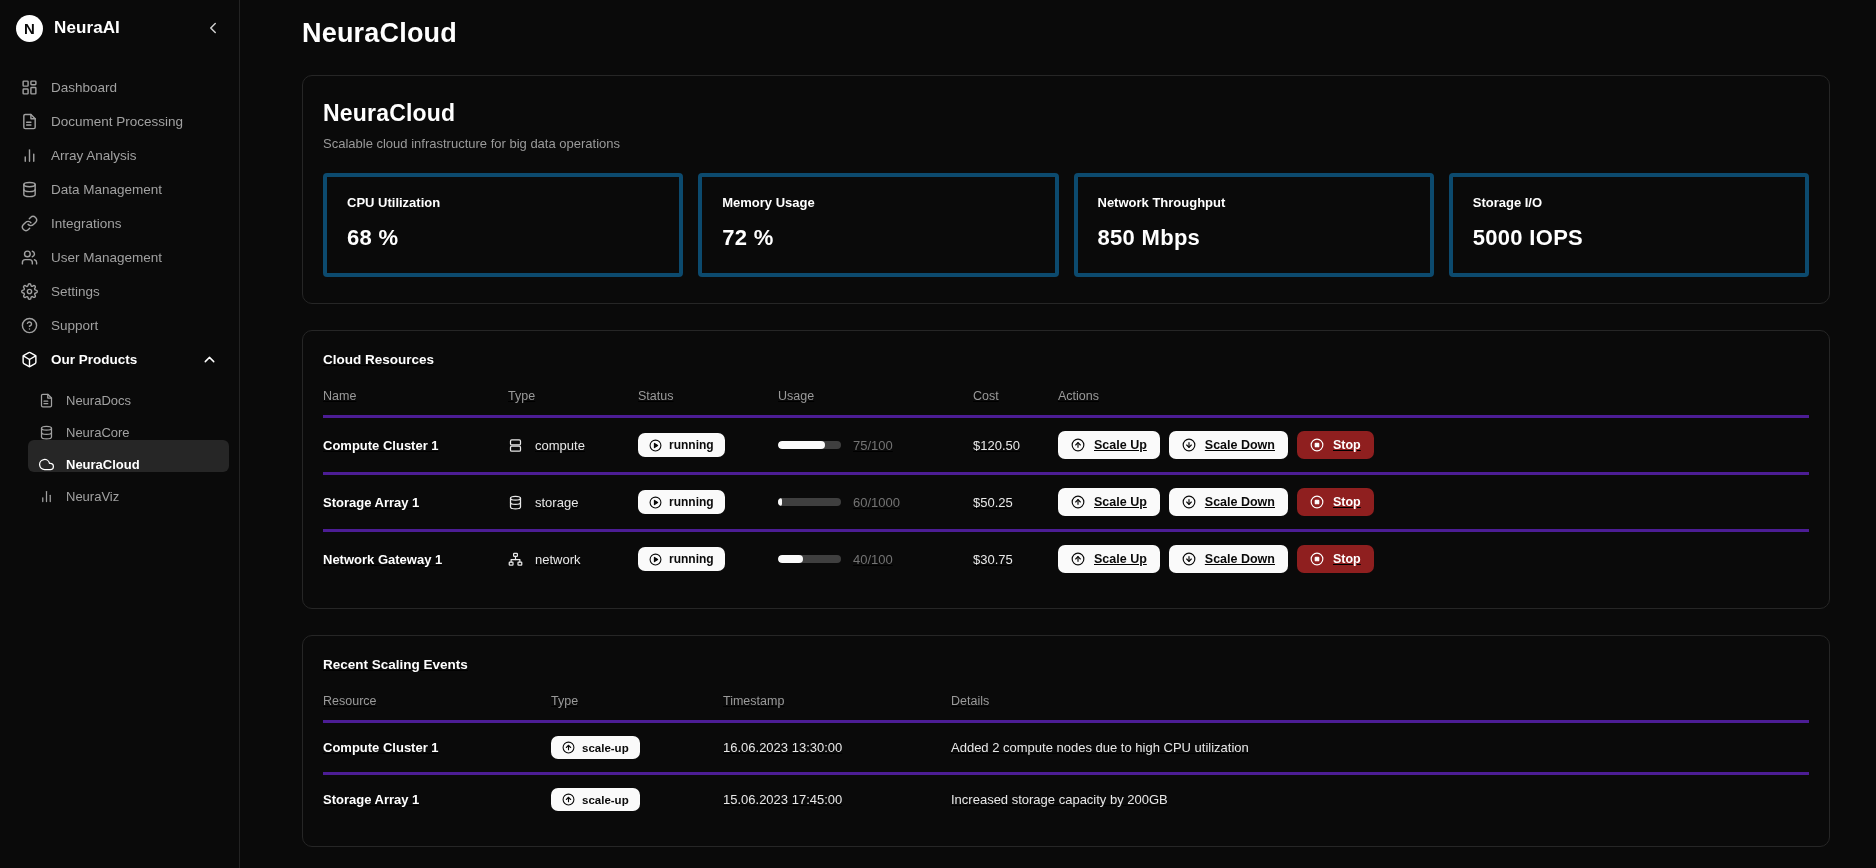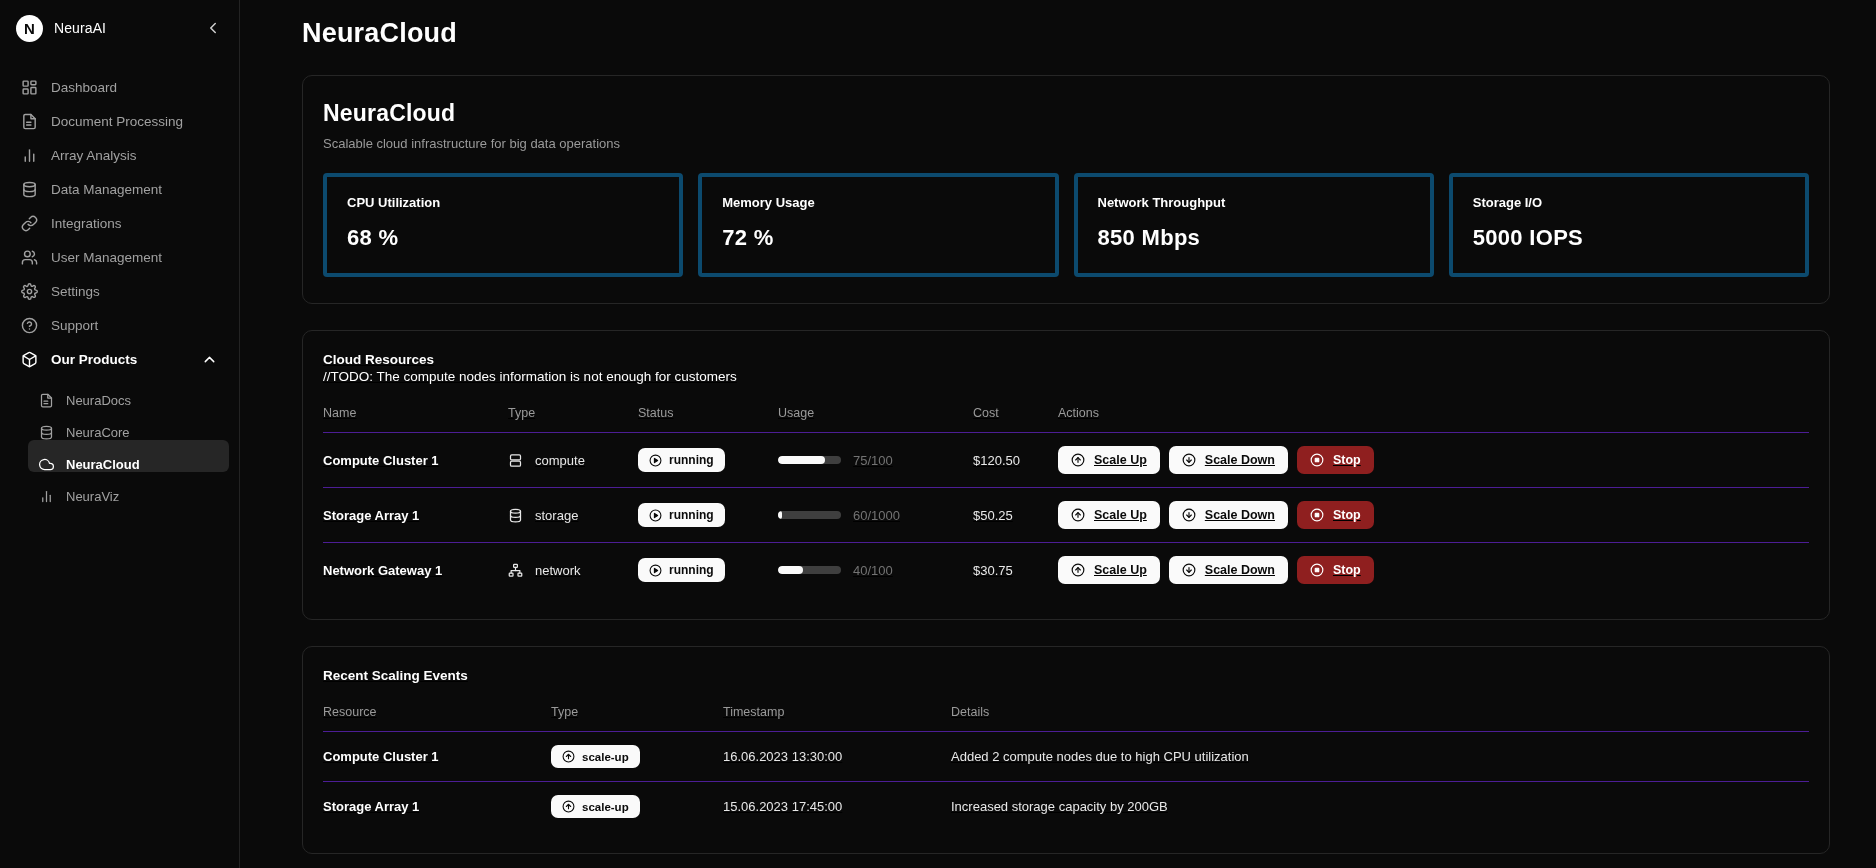--- a/index.html
+++ b/index.html
@@ -34,22 +34,22 @@
     width: 27px; height: 27px;
     border-radius: 50%;
     background: #ffffff;
     color: #0a0a0a;
     display: flex; align-items: center; justify-content: center;
     font-weight: bold; font-size: 15px;
     flex: 0 0 27px;
   }
   .brand-name {
     color: #ffffff;
-    font-size: 14px;
-    font-weight: normal;
+    font-size: 17px;
+    font-weight: bold;
     letter-spacing: .1px;
     flex: 1;
   }
   .brand-collapse {
     color: #d0d0d0;
     display: flex; align-items: center; justify-content: center;
     width: 20px; height: 20px;
     cursor: pointer;
   }
   .nav { padding: 14px 10px 0 10px; }
@@ -138,21 +138,21 @@
   .sect-note { color:#ffffff; font-size:13.5px; margin-top: 2px; }
 
   table { width: 100%; border-collapse: collapse; }
   thead th {
     text-align: left;
     color: #9a9a9a;
     font-size: 12.5px;
     font-weight: normal;
     padding: 22px 0 12px 0;
   }
-  tbody tr { border-top: 1px solid #4c1d95; }
+  tbody tr { border-top: 3px solid #4c1d95; }
   tbody td {
     padding: 13px 0;
     color: #e8e8e8;
     font-size: 13px;
     vertical-align: middle;
   }
   td.name-cell { color:#ffffff; font-weight:bold; font-size:13px; }
   .type-cell { display:flex; align-items:center; gap: 12px; color:#e8e8e8; }
   .type-cell .ico svg { width:15px; height:15px; display:block; }
 
@@ -395,21 +395,20 @@
         </div>
         <div class="metric">
           <div class="metric-label">Storage I/O</div>
           <div class="metric-value">5000 IOPS</div>
         </div>
       </div>
     </section>
 
     <section class="card sect">
       <div class="sect-title">Cloud Resources</div>
-      <div class="sect-note">//TODO: The compute nodes information is not enough for customers</div>
 
       <table>
         <thead>
           <tr>
             <th style="width:185px">Name</th>
             <th style="width:130px">Type</th>
             <th style="width:140px">Status</th>
             <th style="width:195px">Usage</th>
             <th style="width:85px">Cost</th>
             <th>Actions</th>

